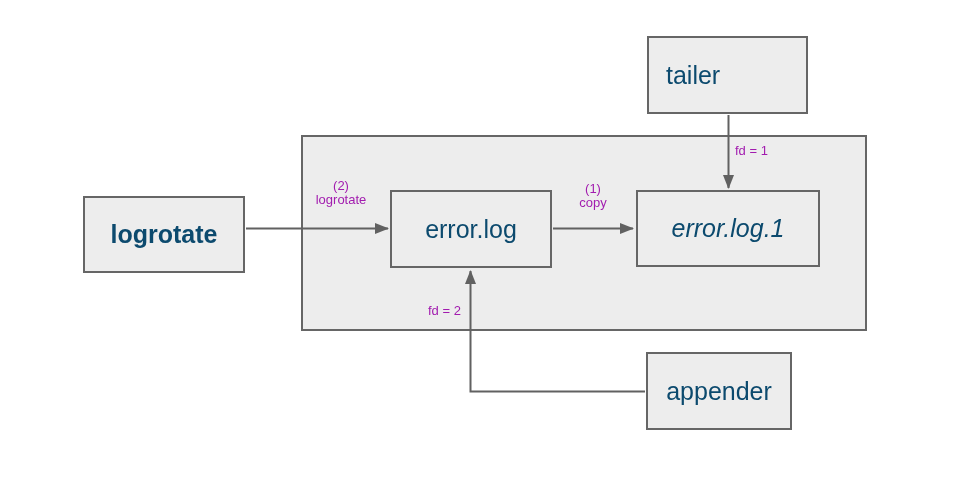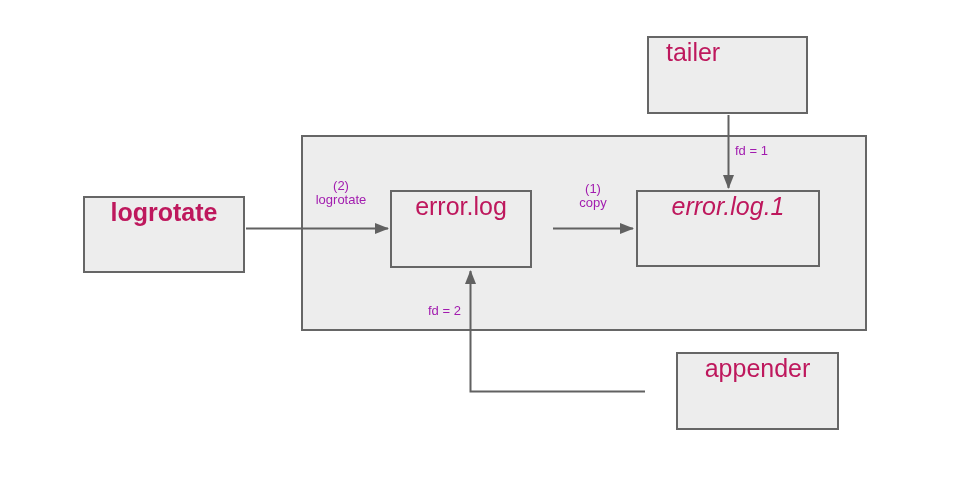--- a/index.html
+++ b/index.html
@@ -34,32 +34,33 @@
     height: 496px;
     z-index: 2;
     pointer-events: none;
   }
   .node {
     position: absolute;
     box-sizing: border-box;
     background: #ededed;
     border: 2px solid #666666;
     display: flex;
+    align-items: center;
     justify-content: center;
     font-size: 25px;
-    color: #be185d;
+    color: #0c4a6e;
     z-index: 3;
     white-space: nowrap;
   }
   .node-tailer     { left: 647px; top: 36px;  width: 161px; height: 78px;
                      justify-content: flex-start; padding-left: 17px; }
   .node-logrotate  { left: 83px;  top: 196px; width: 162px; height: 77px; font-weight: bold; }
-  .node-errorlog   { left: 390px; top: 190px; width: 142px; height: 78px; }
+  .node-errorlog   { left: 390px; top: 190px; width: 162px; height: 78px; }
   .node-errorlog1  { left: 636px; top: 190px; width: 184px; height: 77px; font-style: italic; }
-  .node-appender   { left: 676px; top: 352px; width: 163px; height: 78px; }
+  .node-appender   { left: 646px; top: 352px; width: 146px; height: 78px; }
   .edge-label {
     position: absolute;
     font-size: 13px;
     line-height: 14px;
     color: #a21caf;
     z-index: 4;
     white-space: nowrap;
   }
   .lbl-fd1      { left: 735px; top: 144px; }
   .lbl-fd2      { left: 412px; top: 304px; margin-left: 16px; }

